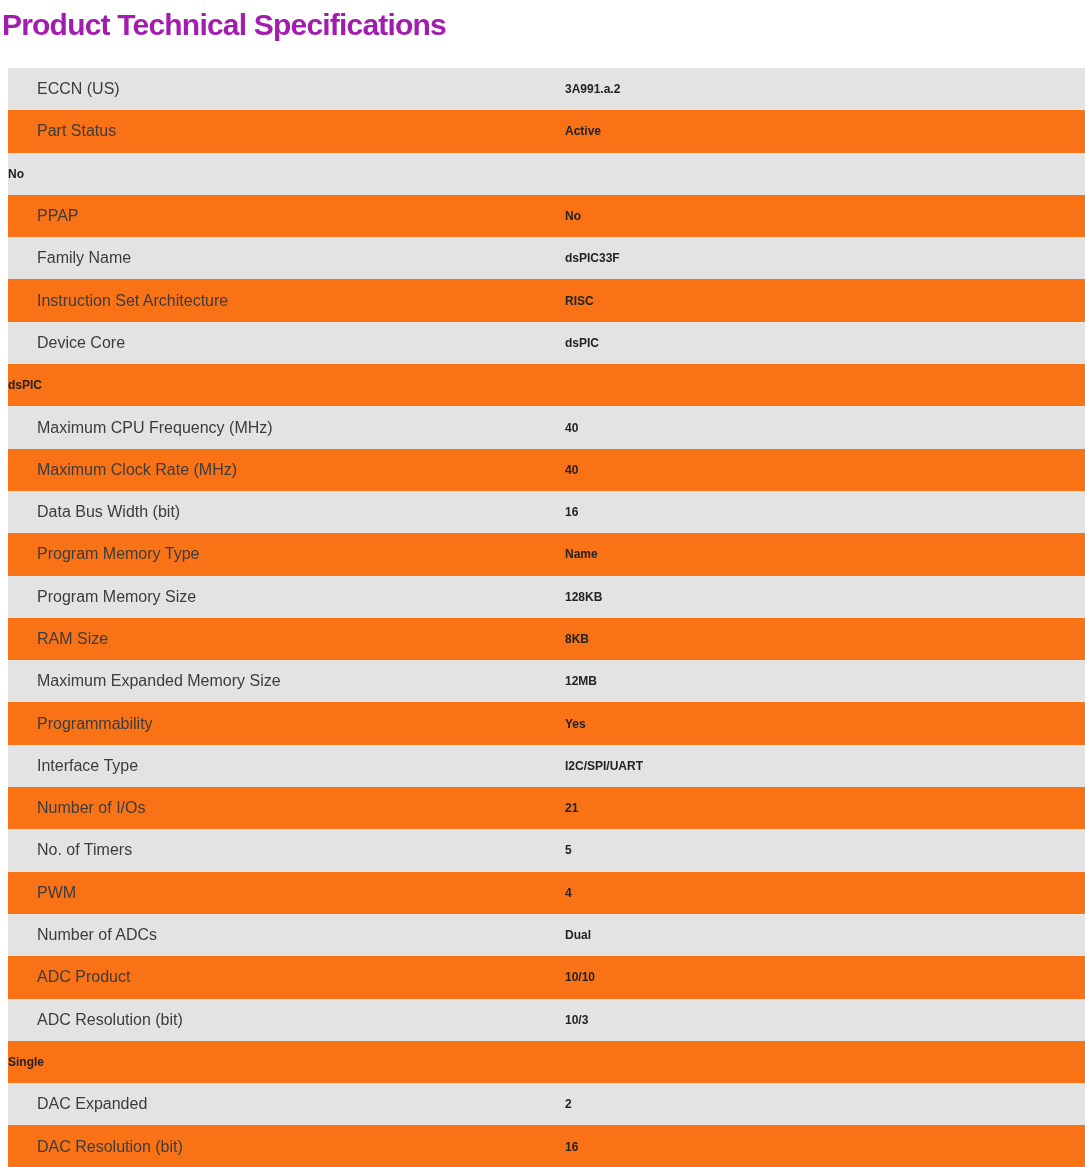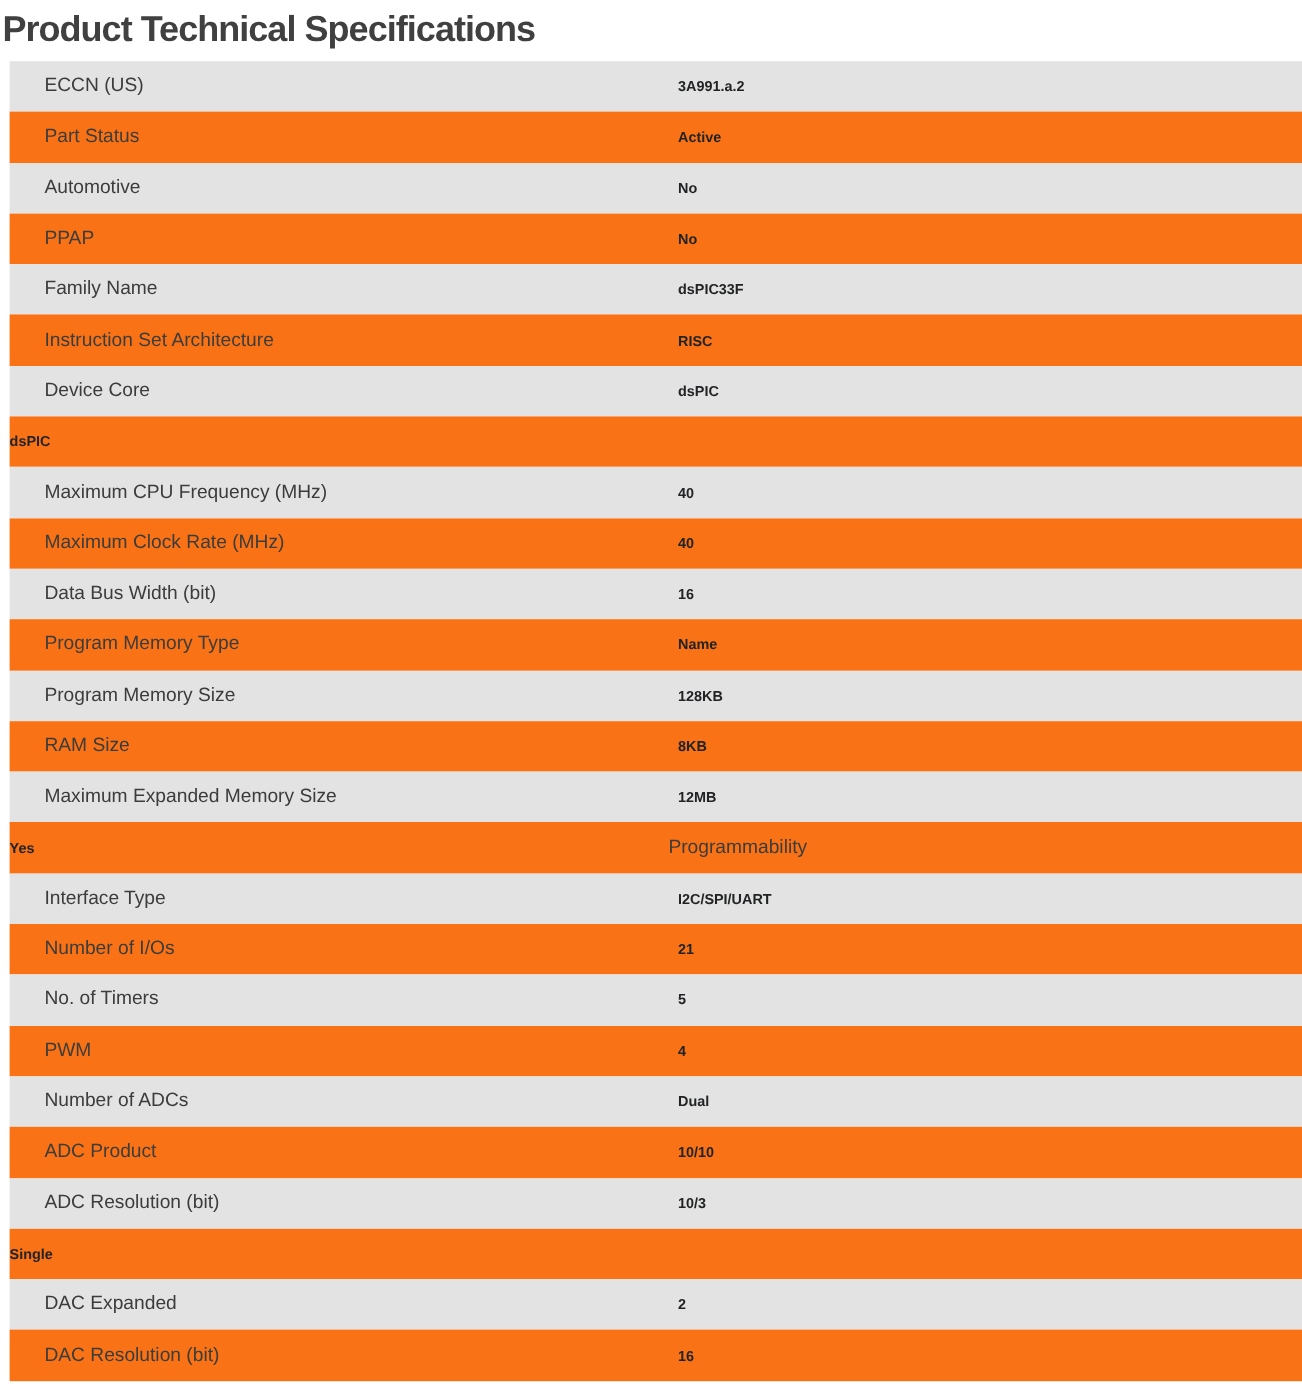--- a/index.html
+++ b/index.html
@@ -15,25 +15,25 @@
     width: 1085px;
     height: 1167px;
     position: relative;
   }
   h1.page-title {
     margin: 0;
     padding: 7px 0 0 2px;
     font-size: 30px;
     font-weight: 700;
     letter-spacing: -0.8px;
-    color: #404040;
+    color: #a21caf;
     line-height: 36px;
   }
   .spec-table {
-    margin-top: 8px;
+    margin-top: 25px;
     margin-left: 8px;
     width: 1077px;
   }
   .row {
     display: flex;
     align-items: center;
     height: 42.3px;
   }
   .row.odd  { background: #e3e3e3; }
   .row.even { background: #f97316; }
@@ -65,21 +65,20 @@
   <div class="spec-table">
       <div class="row odd">
         <div class="cell label">ECCN (US)</div>
         <div class="cell value">3A991.a.2</div>
       </div>
       <div class="row even">
         <div class="cell label">Part Status</div>
         <div class="cell value">Active</div>
       </div>
       <div class="row odd">
-        <div class="cell label">Automotive</div>
         <div class="cell value">No</div>
       </div>
       <div class="row even">
         <div class="cell label">PPAP</div>
         <div class="cell value">No</div>
       </div>
       <div class="row odd">
         <div class="cell label">Family Name</div>
         <div class="cell value">dsPIC33F</div>
       </div>
@@ -116,22 +115,22 @@
       </div>
       <div class="row even">
         <div class="cell label">RAM Size</div>
         <div class="cell value">8KB</div>
       </div>
       <div class="row odd">
         <div class="cell label">Maximum Expanded Memory Size</div>
         <div class="cell value">12MB</div>
       </div>
       <div class="row even">
+        <div class="cell label">Programmability</div>
         <div class="cell value">Yes</div>
-        <div class="cell label">Programmability</div>
       </div>
       <div class="row odd">
         <div class="cell label">Interface Type</div>
         <div class="cell value">I2C/SPI/UART</div>
       </div>
       <div class="row even">
         <div class="cell label">Number of I/Os</div>
         <div class="cell value">21</div>
       </div>
       <div class="row odd">

